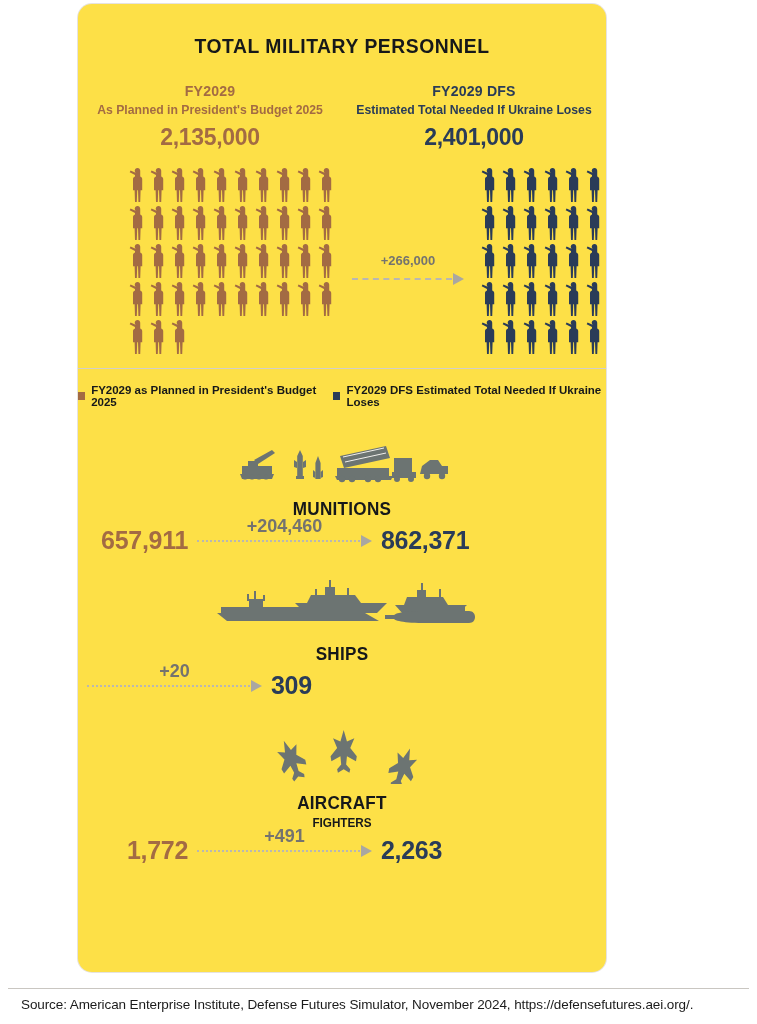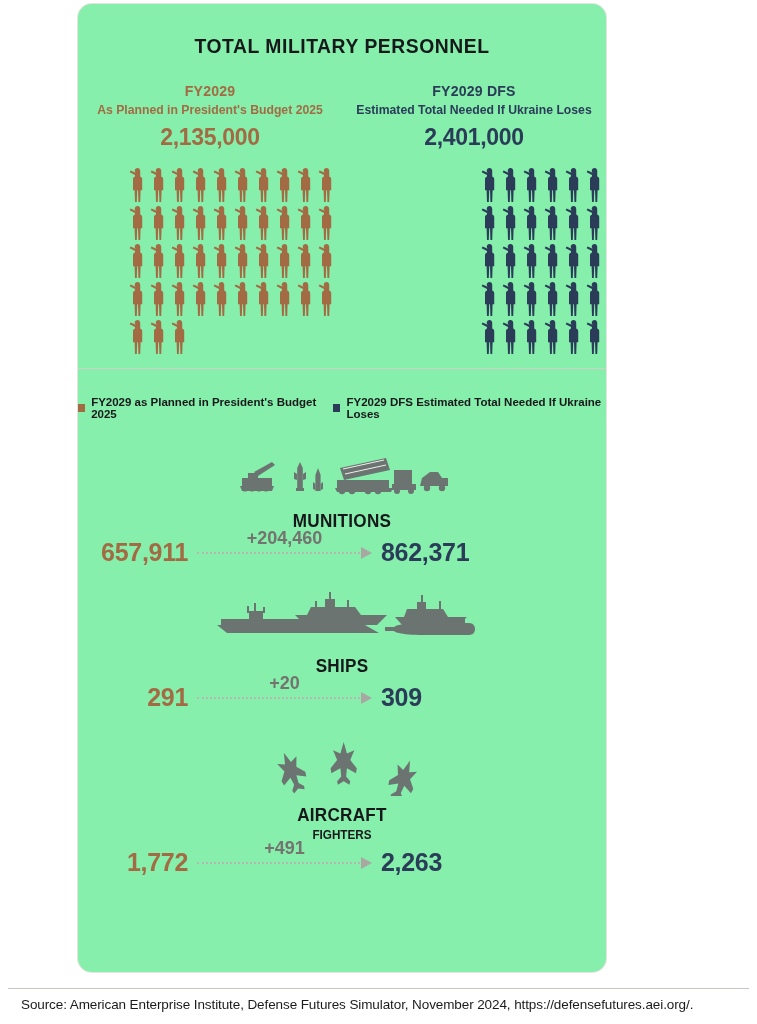--- a/index.html
+++ b/index.html
@@ -16,21 +16,21 @@
     position: relative;
   }
 
   
   #card {
     position: absolute;
     left: 78px;
     top: 4px;
     width: 528px;
     height: 968px;
-    background: #86efac;
+    background: #fde047;
     border-radius: 14px;
     box-shadow: 0 0 0 1px #e6e3df;
     overflow: hidden;
   }
 
   
   #title {
     text-align: center;
     margin-top: 30px;
     font-size: 21px;
@@ -148,21 +148,21 @@
   #divider {
     width: 548px;
     height: 1px;
     background: #d2cfc9;
     margin: 11px auto 0 auto;
   }
   #legend {
     display: flex;
     justify-content: center;
     gap: 16px;
-    margin-top: 27px;
+    margin-top: 15px;
   }
   .legend-item {
     display: flex;
     align-items: center;
     gap: 6px;
     font-size: 11.5px;
     font-weight: 700;
     color: #16181a;
     font-family: "Liberation Sans Narrow", "Liberation Sans", sans-serif;
   }
@@ -489,20 +489,27 @@
             <path fill="#a36b43" d="M5.0 0.5c-0.85 0-1.5 0.65-1.5 1.45 0 0.42 0.18 0.8 0.48 1.05L1.3 1.85 0.85 2.75l2.8 1.5v0.7C3.0 5.2 2.6 5.75 2.6 6.4v5.85h0.85l0.2 6.25h0.95l0.22-6.25h0.42l0.22 6.25h0.95l0.2-6.25h0.85V6.4c0-0.65-0.4-1.2-1.05-1.45V1.95C6.4 1.15 5.85 0.5 5.0 0.5z"></path>
           </svg>
         </span>
         <span class="fig" style="overflow:hidden;width:14.7px">
           <svg width="21" height="36" viewBox="0 0 11 19" aria-hidden="true" style="opacity:1">
             <path fill="#a36b43" d="M5.0 0.5c-0.85 0-1.5 0.65-1.5 1.45 0 0.42 0.18 0.8 0.48 1.05L1.3 1.85 0.85 2.75l2.8 1.5v0.7C3.0 5.2 2.6 5.75 2.6 6.4v5.85h0.85l0.2 6.25h0.95l0.22-6.25h0.42l0.22 6.25h0.95l0.2-6.25h0.85V6.4c0-0.65-0.4-1.2-1.05-1.45V1.95C6.4 1.15 5.85 0.5 5.0 0.5z"></path>
           </svg>
         </span>
       </div>
 
+    <div id="delta">
+      <div id="delta-label">+266,000</div>
+      <div class="dashrow">
+        <span class="dashline dense"></span>
+        <span class="arrowhead"></span>
+      </div>
+    </div>
 
     <div class="grid" id="grid-right">
         <span class="fig">
           <svg width="21" height="36" viewBox="0 0 11 19" aria-hidden="true" style="opacity:1">
             <path fill="#2a3c58" d="M5.0 0.5c-0.85 0-1.5 0.65-1.5 1.45 0 0.42 0.18 0.8 0.48 1.05L1.3 1.85 0.85 2.75l2.8 1.5v0.7C3.0 5.2 2.6 5.75 2.6 6.4v5.85h0.85l0.2 6.25h0.95l0.22-6.25h0.42l0.22 6.25h0.95l0.2-6.25h0.85V6.4c0-0.65-0.4-1.2-1.05-1.45V1.95C6.4 1.15 5.85 0.5 5.0 0.5z"></path>
           </svg>
         </span>
         <span class="fig">
           <svg width="21" height="36" viewBox="0 0 11 19" aria-hidden="true" style="opacity:1">
             <path fill="#2a3c58" d="M5.0 0.5c-0.85 0-1.5 0.65-1.5 1.45 0 0.42 0.18 0.8 0.48 1.05L1.3 1.85 0.85 2.75l2.8 1.5v0.7C3.0 5.2 2.6 5.75 2.6 6.4v5.85h0.85l0.2 6.25h0.95l0.22-6.25h0.42l0.22 6.25h0.95l0.2-6.25h0.85V6.4c0-0.65-0.4-1.2-1.05-1.45V1.95C6.4 1.15 5.85 0.5 5.0 0.5z"></path>
@@ -839,21 +846,20 @@
           <rect x="100" y="31" width="18" height="2"></rect>
 
           <path d="M186 40 c0 -4 10 -6 34 -6 h42 c8 0 8 12 0 12 h-42 c-24 0 -34 -2 -34 -6 z"></path>
           <rect x="178" y="38" width="10" height="4"></rect>
           <rect x="246" y="29" width="12" height="6"></rect>
         </g>
       </svg>
     </div>
     <div class="cat-name">SHIPS</div>
     <div class="cat-row">
-      <div class="cat-from">291</div>
       <div class="cat-mid">
         <div class="cat-delta">+20</div>
         <div class="dashrow">
           <span class="dashline"></span>
           <span class="arrowhead"></span>
         </div>
       </div>
       <div class="cat-to">309</div>
     </div>
   </div>

